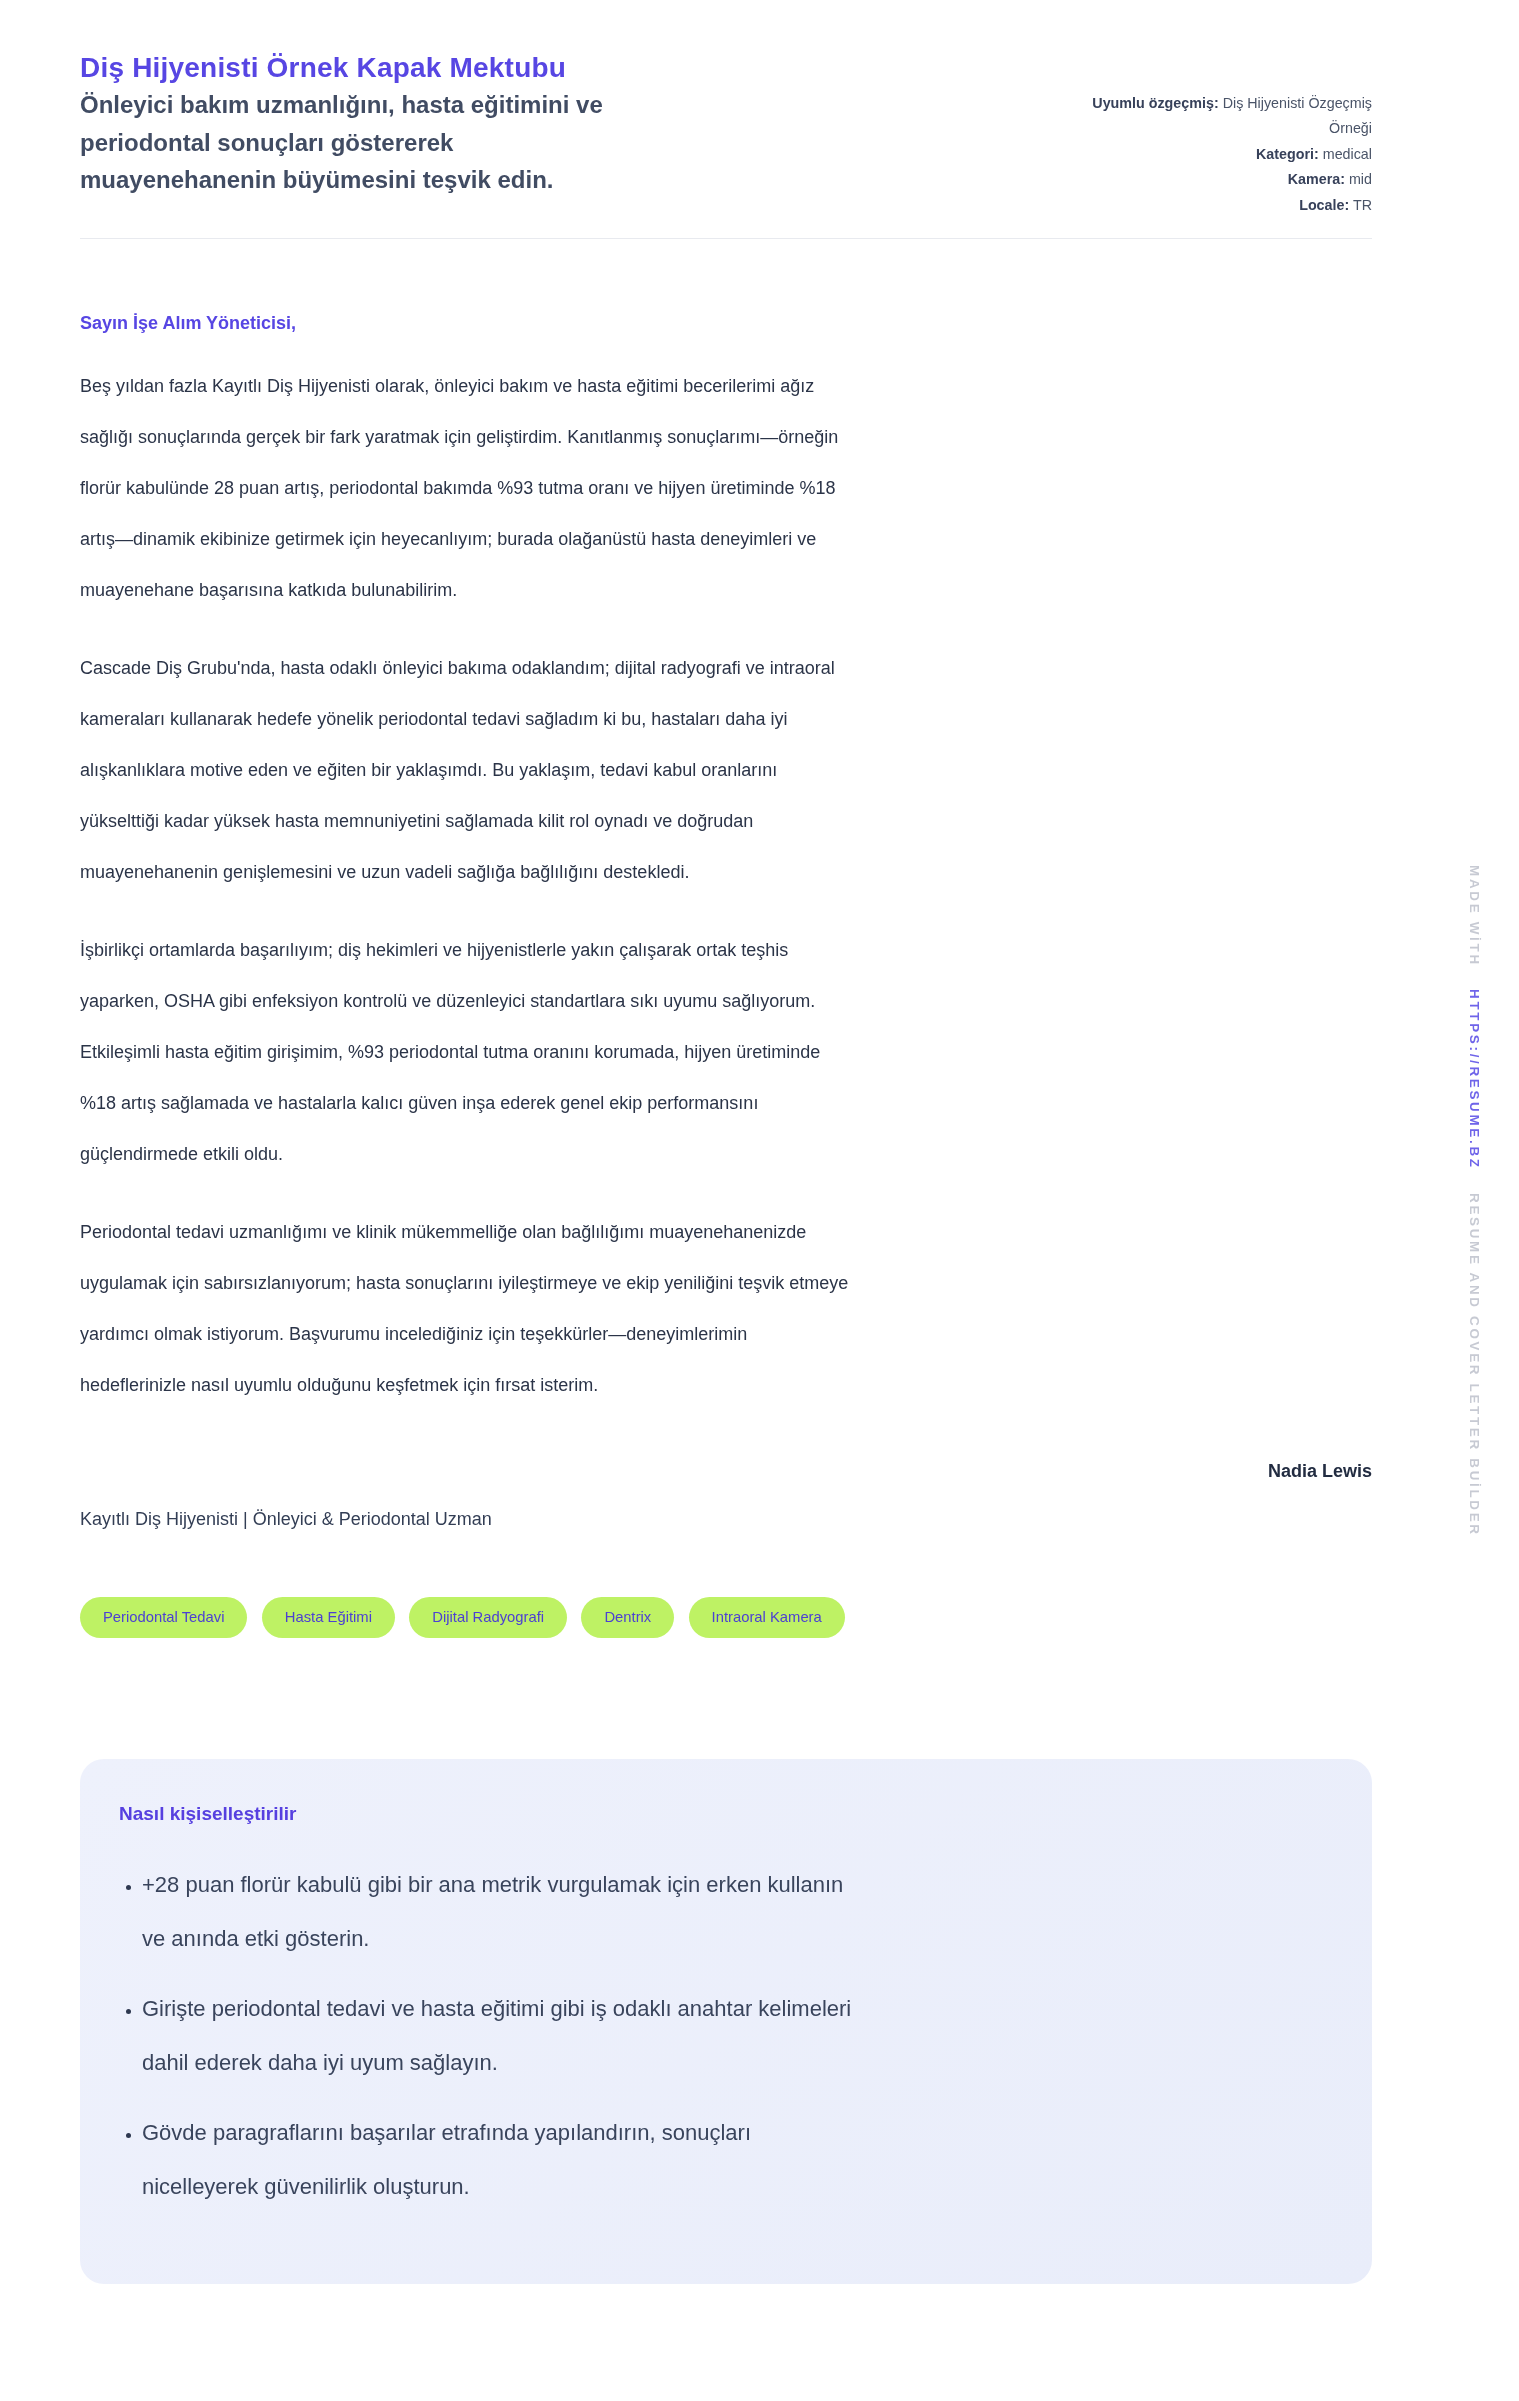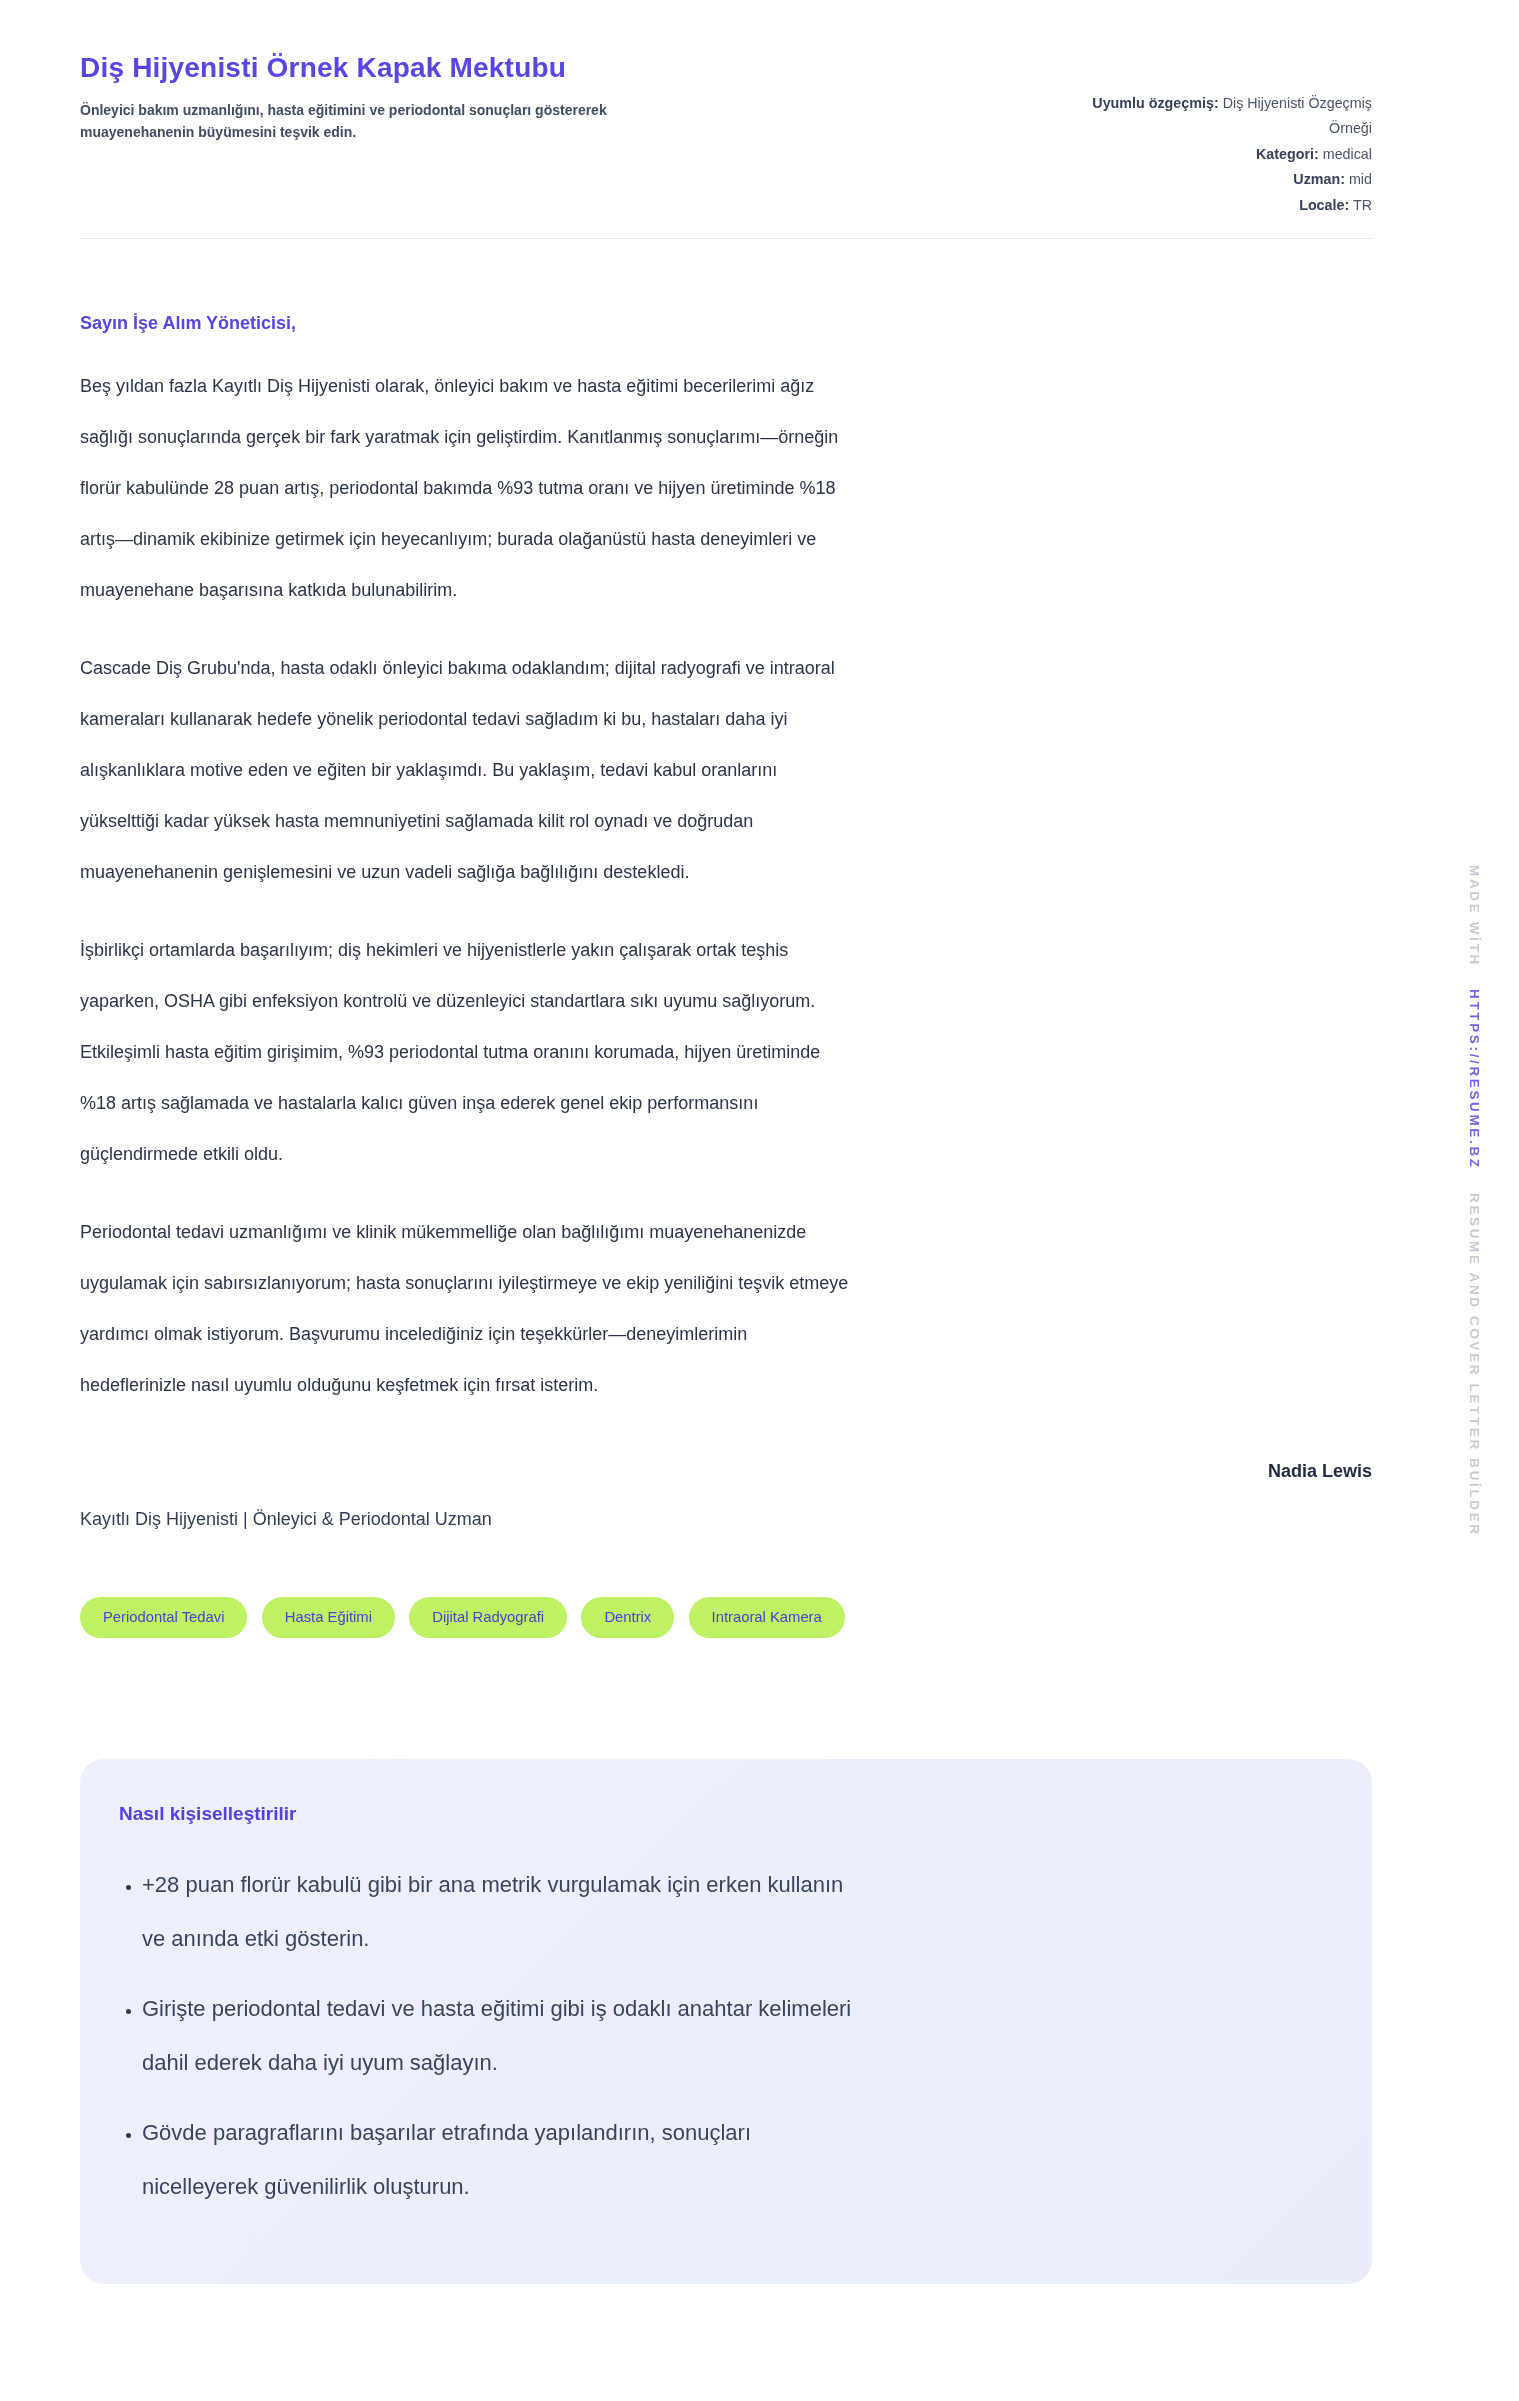--- a/index.html
+++ b/index.html
@@ -24,22 +24,22 @@
   .header { display: flex; justify-content: space-between; align-items: flex-start; }
   .header-left { max-width: 608px; }
   .page-title {
     font-size: 28px;
     font-weight: 700;
     color: #5746e3;
     letter-spacing: 0.2px;
     line-height: 1.3;
   }
   .page-subtitle {
-    margin-top: 14px;
-    font-size: 14px;
+    margin-top: 0;
+    font-size: 24px;
     font-weight: 700;
     color: #414c63;
     line-height: 1.55;
     max-width: 545px;
   }
   .meta {
     width: 300px;
     margin-top: 41px;
     text-align: right;
     font-size: 14.3px;
@@ -171,21 +171,21 @@
       <div class="meta">
         <div class="meta-row">
           <b>Uyumlu özgeçmiş:</b>
           <span>Diş Hijyenisti Özgeçmiş Örneği</span>
         </div>
         <div class="meta-row">
           <b>Kategori:</b>
           <span>medical</span>
         </div>
         <div class="meta-row">
-          <b>Uzman:</b>
+          <b>Kamera:</b>
           <span>mid</span>
         </div>
         <div class="meta-row">
           <b>Locale:</b>
           <span>TR</span>
         </div>
       </div>
     </div>
 
     <hr class="divider">

